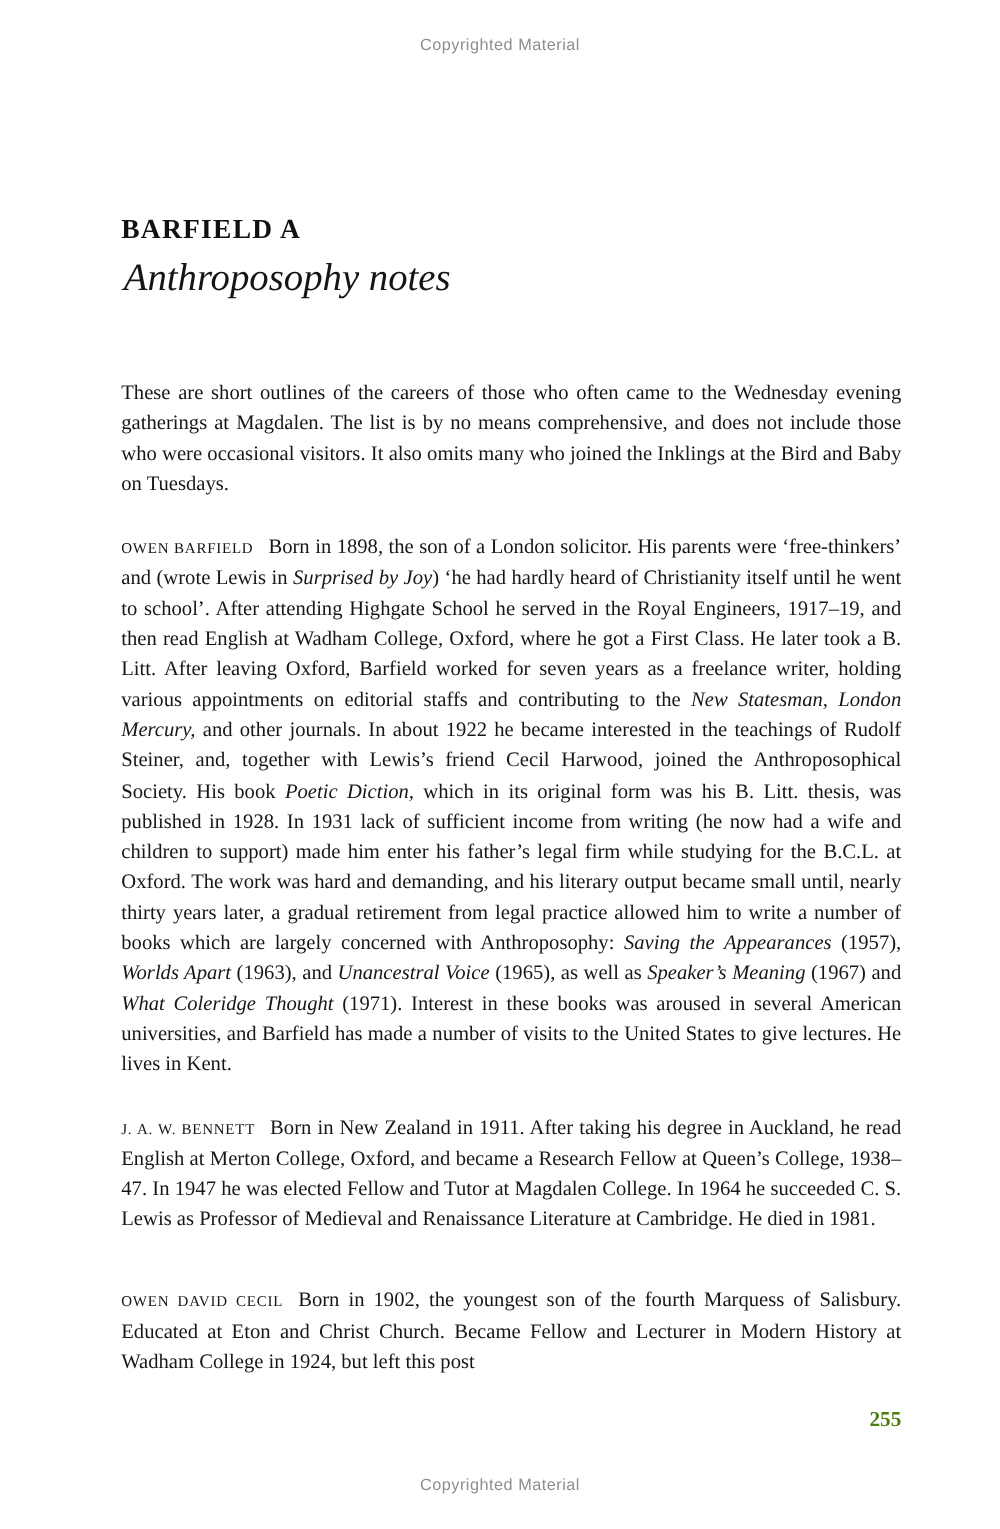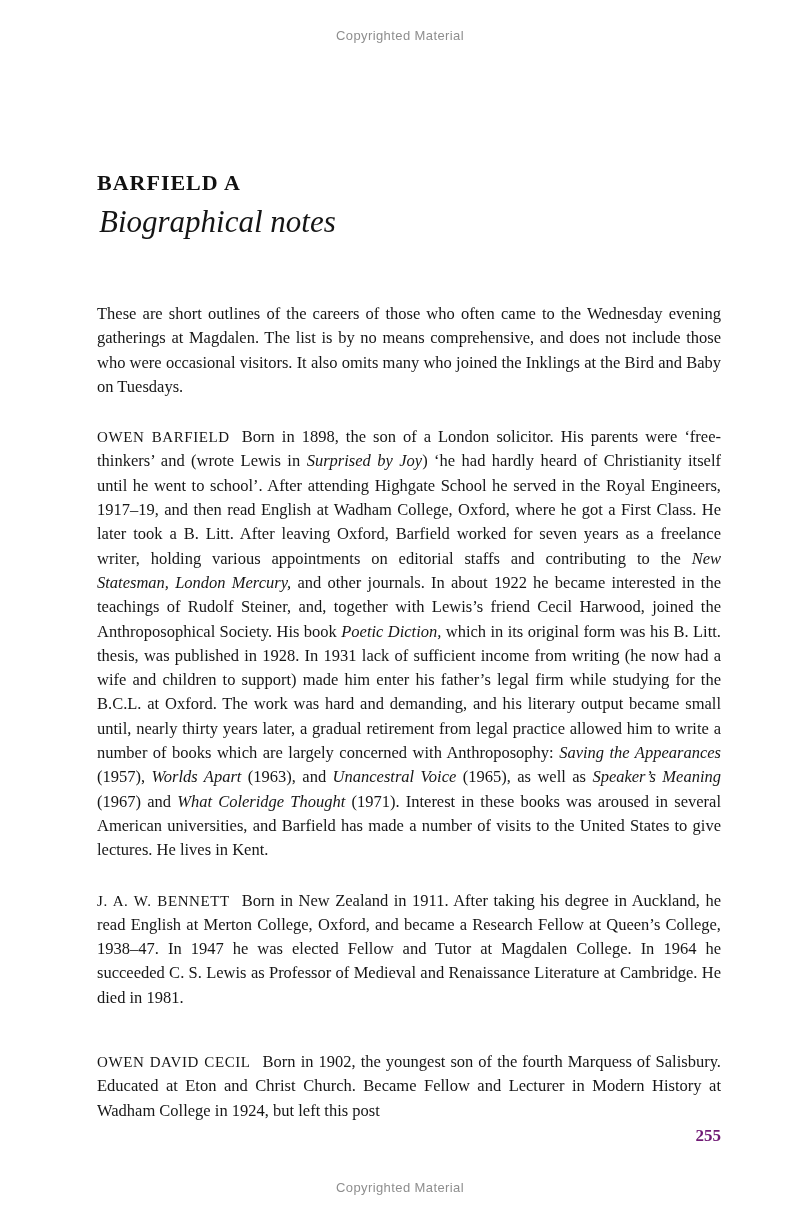--- a/index.html
+++ b/index.html
@@ -47,47 +47,47 @@
     margin: 0;
     font-size: 16.5px;
     line-height: 24.3px;
     text-align: justify;
     color: #161616;
   }
   p.intro { margin-top: 62px; }
   p.entry { margin-top: 26px; }
   p.entry-gap-lg { margin-top: 40px; }
   .entry-name {
-    font-size: 15px;
+    font-size: 12px;
     letter-spacing: 0.6px;
     margin-right: 12px;
     color: #141414;
   }
   .it { font-style: italic; }
   .page-number {
     position: absolute;
     right: 79px;
     top: 1126px;
     font-size: 17px;
     font-weight: bold;
-    color: #701a75;
+    color: #4d7c0f;
   }
 </style>
 </head>
 <body>
 
 <div class="page">
 
   <div class="watermark top">Copyrighted Material</div>
 
   <div class="content">
 
     <h1 class="appendix-title">BARFIELD A</h1>
 
-    <h2 class="appendix-subtitle">Biographical notes</h2>
+    <h2 class="appendix-subtitle">Anthroposophy notes</h2>
 
     <p class="body-par intro">These are short outlines of the careers of those who often came to the Wednesday evening gatherings at Magdalen. The list is by no means comprehensive, and does not include those who were occasional visitors. It also omits many who joined the Inklings at the Bird and Baby on Tuesdays.</p>
 
     <p class="body-par entry"><span class="entry-name">OWEN BARFIELD</span><span>Born in 1898, the son of a London solicitor. His parents were ‘free-thinkers’ and (wrote Lewis in </span><span class="it">Surprised by Joy</span><span>) ‘he had hardly heard of Christianity itself until he went to school’. After attending Highgate School he served in the Royal Engineers, 1917–19, and then read English at Wadham College, Oxford, where he got a First Class. He later took a B. Litt. After leaving Oxford, Barfield worked for seven years as a freelance writer, holding various appointments on editorial staffs and contributing to the </span><span class="it">New Statesman, London Mercury,</span><span> and other journals. In about 1922 he became interested in the teachings of Rudolf Steiner, and, together with Lewis’s friend Cecil Harwood, joined the Anthroposophical Society. His book </span><span class="it">Poetic Diction,</span><span> which in its original form was his B. Litt. thesis, was published in 1928. In 1931 lack of sufficient income from writing (he now had a wife and children to support) made him enter his father’s legal firm while studying for the B.C.L. at Oxford. The work was hard and demanding, and his literary output became small until, nearly thirty years later, a gradual retirement from legal practice allowed him to write a number of books which are largely concerned with Anthroposophy: </span><span class="it">Saving the Appearances</span><span> (1957), </span><span class="it">Worlds Apart</span><span> (1963), and </span><span class="it">Unancestral Voice</span><span> (1965), as well as </span><span class="it">Speaker’s Meaning</span><span> (1967) and </span><span class="it">What Coleridge Thought</span><span> (1971). Interest in these books was aroused in several American universities, and Barfield has made a number of visits to the United States to give lectures. He lives in Kent.</span></p>
 
     <p class="body-par entry"><span class="entry-name">J. A. W. BENNETT</span><span>Born in New Zealand in 1911. After taking his degree in Auckland, he read English at Merton College, Oxford, and became a Research Fellow at Queen’s College, 1938–47. In 1947 he was elected Fellow and Tutor at Magdalen College. In 1964 he succeeded C. S. Lewis as Professor of Medieval and Renaissance Literature at Cambridge. He died in 1981.</span></p>
 
     <p class="body-par entry entry-gap-lg"><span class="entry-name">OWEN DAVID CECIL</span><span>Born in 1902, the youngest son of the fourth Marquess of Salisbury. Educated at Eton and Christ Church. Became Fellow and Lecturer in Modern History at Wadham College in 1924, but left this post</span></p>
 
   </div>

